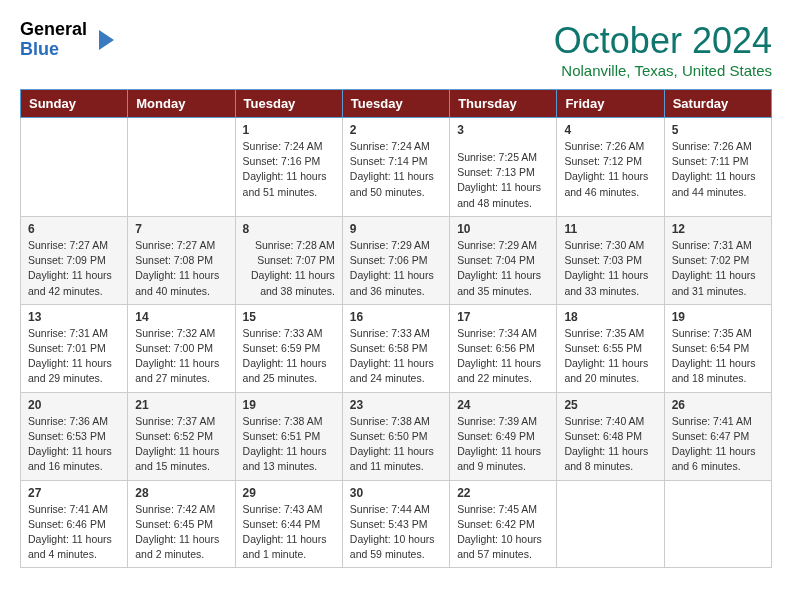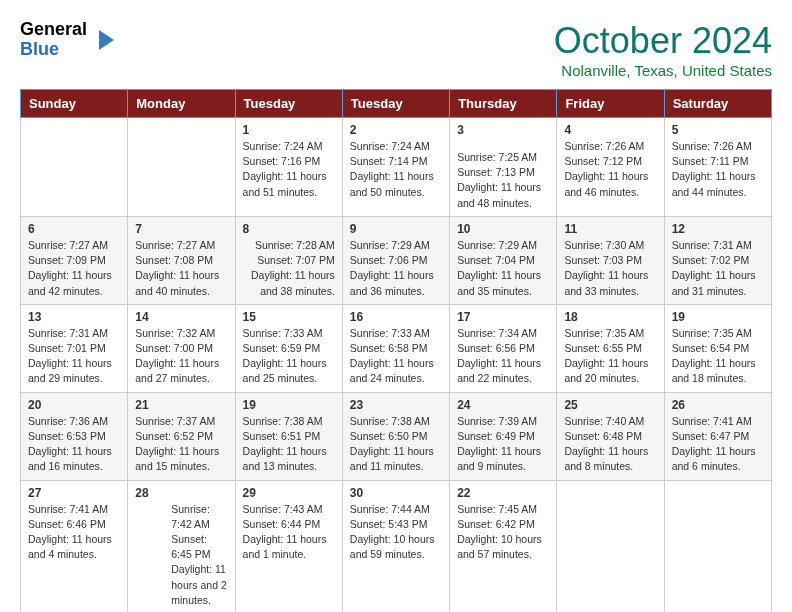--- a/index.html
+++ b/index.html
@@ -298,21 +298,21 @@
       </tr>
       <tr>
         <td>
           <span class="day-num">27</span>
           <div class="day-info" style="white-space: pre-line;">Sunrise: 7:41 AM
 Sunset: 6:46 PM
 Daylight: 11 hours and 4 minutes.</div>
         </td>
         <td>
           <span class="day-num">28</span>
-          <div class="day-info" style="white-space: pre-line; margin-left: 36px;">Sunrise: 7:42 AM
+          <div class="day-info" style="white-space: pre-line;">Sunrise: 7:42 AM
 Sunset: 6:45 PM
 Daylight: 11 hours and 2 minutes.</div>
         </td>
         <td>
           <span class="day-num">29</span>
           <div class="day-info" style="white-space: pre-line;">Sunrise: 7:43 AM
 Sunset: 6:44 PM
 Daylight: 11 hours and 1 minute.</div>
         </td>
         <td>

